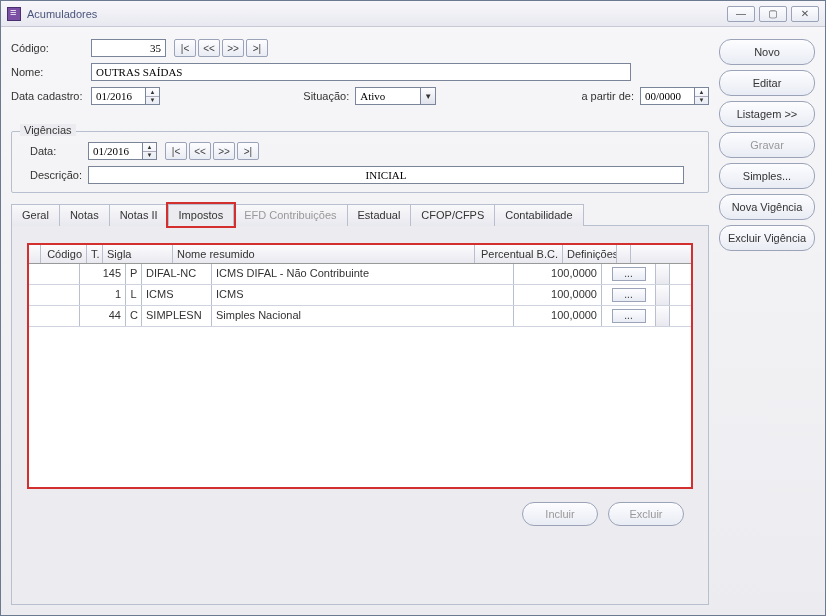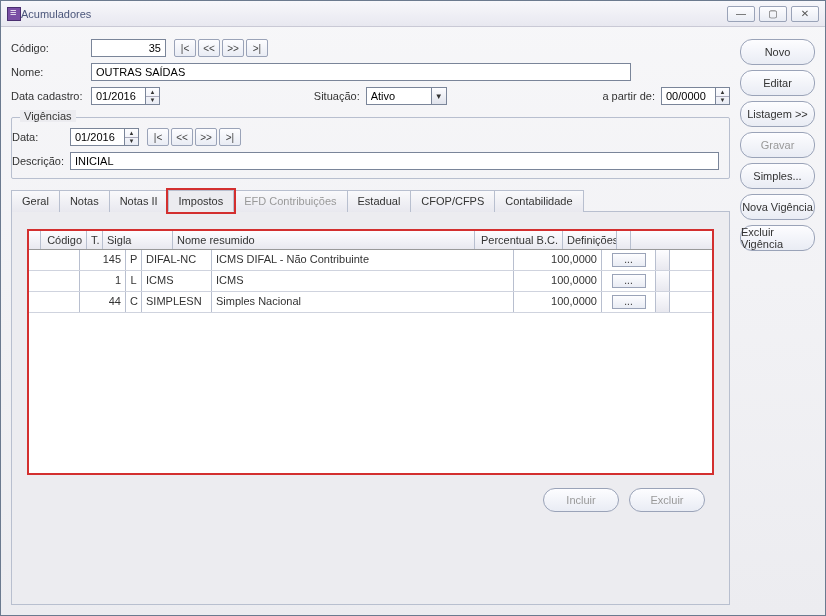--- a/index.html
+++ b/index.html
@@ -20,21 +20,21 @@
   }
   .titlebar {
     height: 26px;
     background: linear-gradient(#f7f7fb, #e8e8f0);
     border-bottom: 1px solid #c9c9d5;
     display: flex;
     align-items: center;
     padding: 0 6px;
     justify-content: space-between;
   }
-  .titlebar-left { display: flex; align-items: center; }
+  .titlebar-left { display: flex; align-items: center; gap: 6px; }
   .app-icon {
     width: 14px; height: 14px;
     background: #7a4fa4;
     border: 1px solid #4a2f70;
     position: relative;
   }
   .app-icon::after {
     content:"≡"; color:#fff; position:absolute; top:-2px; left:2px; font-size:11px;
   }
   .title-text { color:#4a557a; }
@@ -68,21 +68,21 @@
   .side-btn.disabled { color:#999; cursor:default; }
   .form-row { display:flex; align-items:center; margin-bottom:6px; }
   .lbl { width:80px; color:#333; }
   .lbl-sm { width:56px; color:#333; text-align:right; padding-right:6px; }
   .lbl-r { color:#333; padding:0 6px; }
   .input, .num-input, .date-input, .text-input {
     border:1px solid #7a8599;
     background:#fff;
     height:18px;
     padding:0 4px;
-    font-family:Liberation Sans, sans-serif; font-size:11px;
+    font-family:Liberation Serif, serif; font-size:11px;
   }
   .num-input { width:75px; text-align:right; }
   .date-input { width:55px; text-align:left; }
   .readonly-text { width:540px; }
   .spinner {
     display:flex; flex-direction:column;
     border:1px solid #7a8599; border-left:none;
     height:18px; width:14px;
     background:linear-gradient(#fdfdff,#e9ecf4);
   }
@@ -102,22 +102,22 @@
     height:18px;
   }
   .combo .input { width:65px; border-right:none; }
   .combo-btn {
     width:16px; border:1px solid #7a8599; background:linear-gradient(#fdfdff,#e0e3ec);
     display:flex; align-items:center; justify-content:center; font-size:8px; cursor:pointer;
   }
   .fieldset {
     border:1px solid #b8bfcf;
     border-radius:2px;
-    padding:10px 10px 8px 0;
-    margin-top:6px;
+    padding:10px 10px 8px 18px;
+    margin-top:20px;
     position:relative;
   }
   .legend {
     position:absolute; top:-8px; left:8px;
     background:#ececf0;
     padding:0 4px;
     color:#333; font-size:11px;
   }
   .tabs { display:flex; border-bottom:1px solid #b8bfcf; margin-top:10px; }
   .tab {
@@ -272,21 +272,21 @@
             </div>
           <div class="navset">
             <div class="nav-btn">|&lt;</div>
             <div class="nav-btn">&lt;&lt;</div>
             <div class="nav-btn">&gt;&gt;</div>
             <div class="nav-btn">&gt;|</div>
           </div>
         </div>
         <div class="form-row" style="margin-bottom:0;">
           <div class="lbl" style="width:58px">Descrição:</div>
-          <input class="input" style="width: 649px;" value="INICIAL">
+          <input class="input" style="width: 596px; text-align: center;" value="INICIAL">
         </div>
       </div>
 
       <div class="tabs">
         <div class="tab">Geral</div>
         <div class="tab">Notas</div>
         <div class="tab">Notas II</div>
         <div class="tab active highlighted">Impostos</div>
         <div class="tab disabled">EFD Contribuições</div>
         <div class="tab">Estadual</div>

